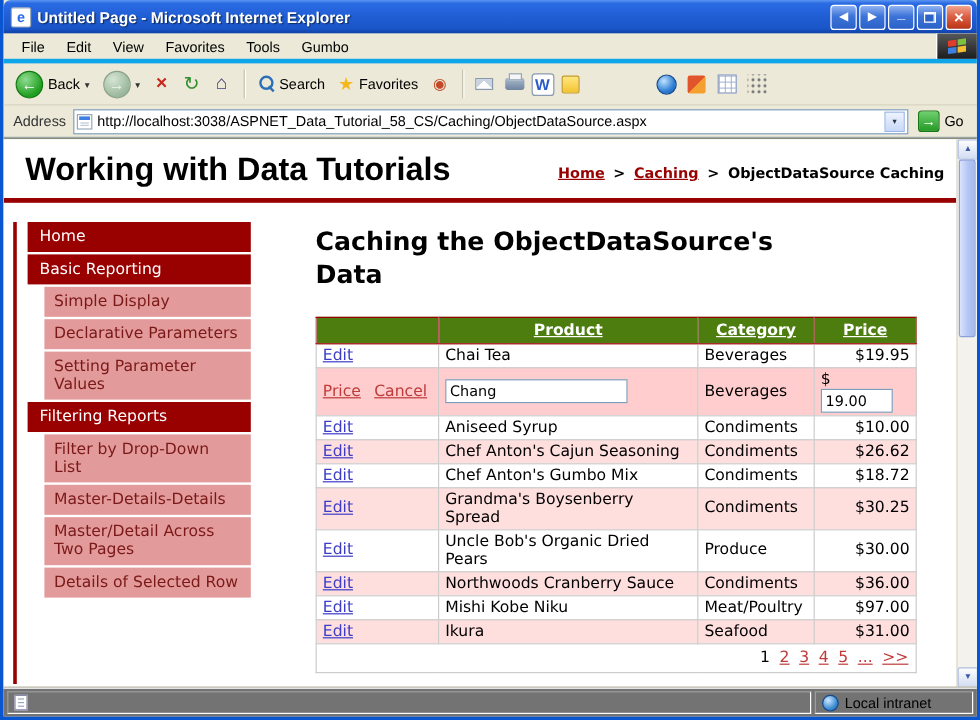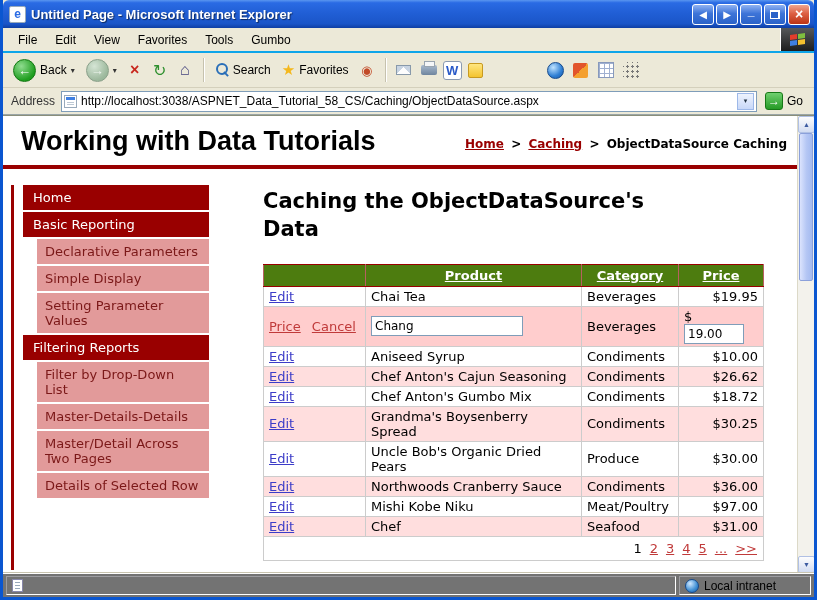--- a/index.html
+++ b/index.html
@@ -25,21 +25,21 @@
     justify-content:center;color:#fff;font-size:10px;text-shadow:none;
     background:linear-gradient(180deg,#8fb2f2,#3d74d8 45%,#2a62c8);}
   .wbtn.close{background:linear-gradient(180deg,#f0a58e,#dd6044 45%,#bb3314);font-size:14px;font-weight:bold;}
   .wbtn .minimize-glyph{font-weight:bold;font-size:12px;line-height:4px;padding-bottom:6px;}
   .restore-glyph{width:10px;height:9px;position:relative;display:block;}
   .restore-glyph::before{content:"";position:absolute;right:0;top:0;width:7px;height:6px;border:1px solid #fff;border-top-width:2px;}
   .restore-glyph::after{content:"";position:absolute;left:0;bottom:0;width:7px;height:6px;border:1px solid #fff;border-top-width:2px;background:#2a62c8;}
 
   
   .menubar{height:25px;flex:none;display:flex;align-items:stretch;background:#ece9d8;
-    border-bottom:2px solid #0ea5e9;color:#000;}
+    border-bottom:4px solid #0ea5e9;color:#000;}
   .menu-items{display:flex;align-items:center;padding-left:6px;}
   .menu-item{padding:4px 9px;cursor:default;}
   .menu-logo{margin-left:auto;width:34px;display:flex;align-items:center;justify-content:center;
     background:linear-gradient(180deg,#56585a,#1c1d1f);border-left:1px solid #fff;}
   .flag{display:grid;grid-template-columns:7px 7px;grid-template-rows:5px 5px;gap:1px;transform:skewY(-8deg);}
   .f{display:block;}
   .f.r{background:#e23d2c}.f.g{background:#7fbf3f}.f.b{background:#3f7fe2}.f.y{background:#f4c02f}
 
   
   .toolbar{height:35px;flex:none;display:flex;align-items:center;background:#ece9d8;
@@ -280,25 +280,25 @@
 
             <div class="side-item section">
               <span>Home</span>
             </div>
 
             <div class="side-item section">
               <span>Basic Reporting</span>
             </div>
 
             <div class="side-item sub">
+              <span>Simple Display</span>
+            </div>
+
+            <div class="side-item sub">
               <span>Declarative Parameters</span>
-            </div>
-
-            <div class="side-item sub">
-              <span>Simple Display</span>
             </div>
 
             <div class="side-item sub">
               <span>Setting Parameter Values</span>
             </div>
 
             <div class="side-item section">
               <span>Filtering Reports</span>
             </div>
 
@@ -513,21 +513,21 @@
                   </td>
                 </tr>
 
                 <tr class="grid-row view row-alt">
                   <td class="c-action">
                     <a class="v edit-link">Edit</a>
                     
                     
                   </td>
                   <td class="c-product">
-                    <span class="v">Chef</span>
+                    <span class="v">Ikura</span>
                     
                   </td>
                   <td class="c-category">Seafood</td>
                   <td class="c-price">
                     <span class="v">$31.00</span>
                     
                     
                   </td>
                 </tr>
               </tbody>

